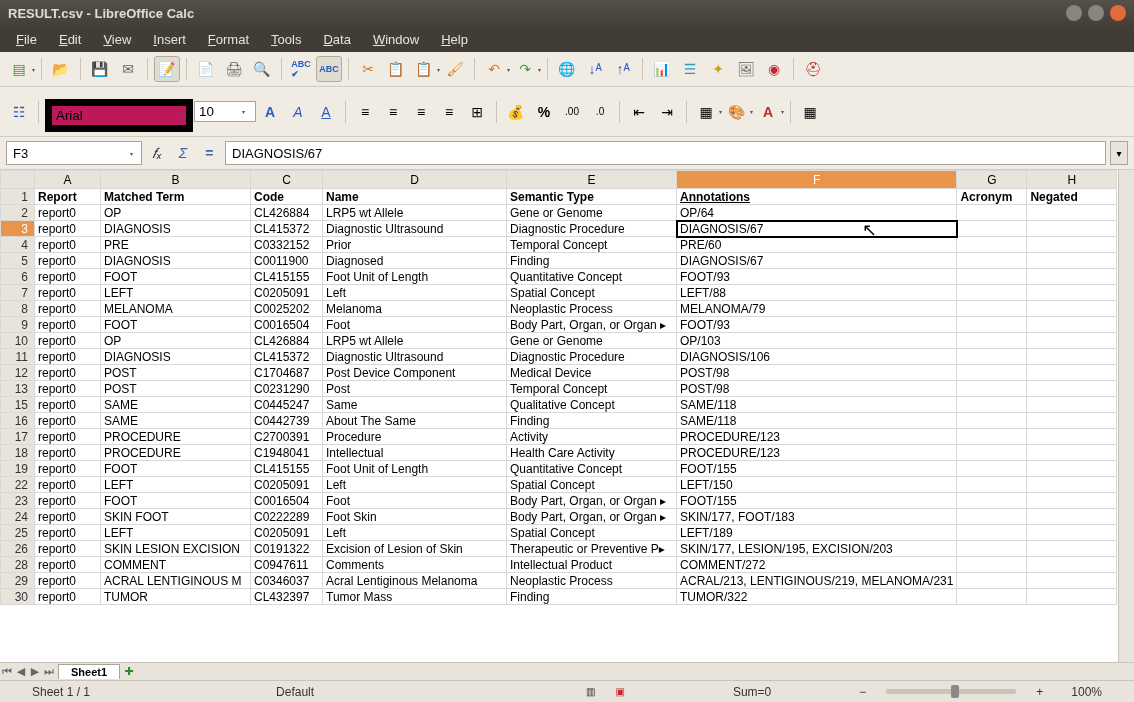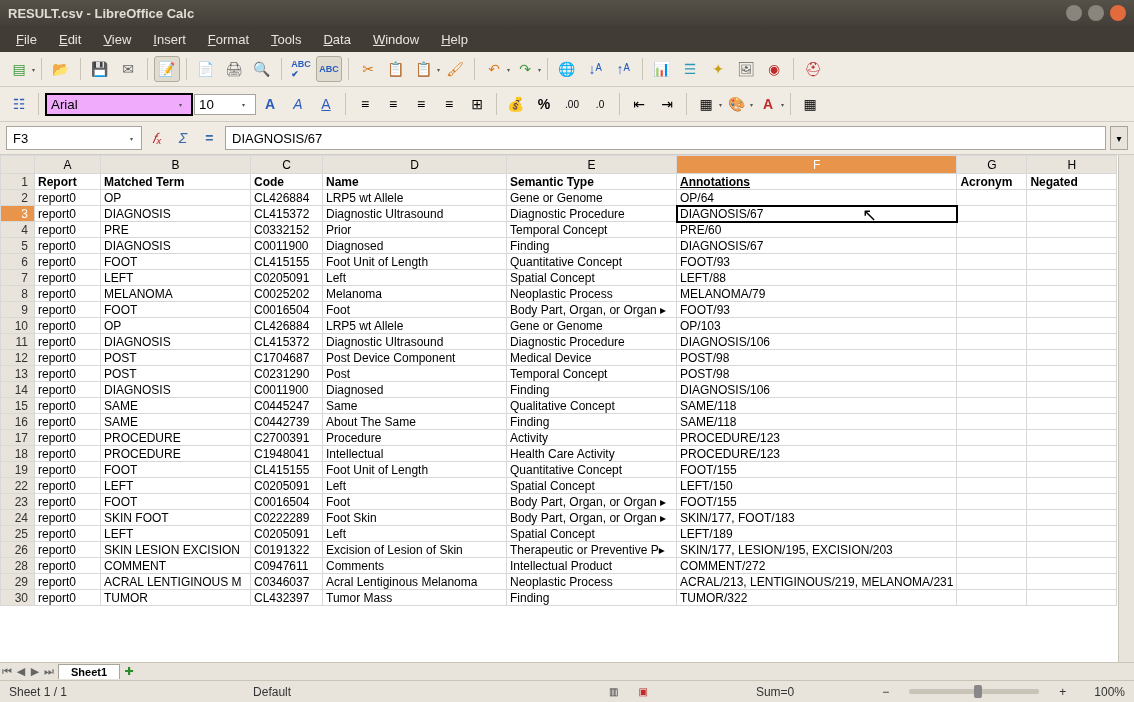--- a/index.html
+++ b/index.html
@@ -17,21 +17,21 @@
 
 .menubar { background: #413d36; height: 26px; display: flex; align-items: center; padding: 0 6px; gap: 2px; color: #e8e4dc; }
 .menubar .menu-item { padding: 4px 10px; font-size: 13px; cursor: pointer; }
 .menubar .menu-item .underline { text-decoration: underline; }
 
 
 .toolbar { background: #f0ece4; padding: 4px 6px; display: flex; align-items: center; gap: 2px; border-bottom: 1px solid #d0ccc4; }
 .toolbar .tb-btn { width: 26px; height: 26px; display: inline-flex; align-items: center; justify-content: center; border: 1px solid transparent; border-radius: 3px; font-size: 14px; cursor: pointer; }
 .toolbar .tb-btn.selected { border: 1px solid #b0ac9c; background: #e0dcd0; }
 .toolbar .sep { width: 1px; height: 22px; background: #c8c4b8; margin: 0 4px; }
-.font-name { width: 148px; padding: 2px 4px; border: 2px solid #000000; background: #f0abfc; }
+.font-name { width: 148px; padding: 2px 4px; border: 7px solid #000000; background: #be185d; margin-top: 8px; }
 .font-size { width: 62px; padding: 2px 4px; border: 1px solid #a8a49c; background: white; }
 
 
 .formulabar { background: #f0ece4; padding: 4px 6px; display: flex; align-items: center; gap: 4px; border-bottom: 1px solid #d0ccc4; }
 .cell-ref { width: 136px; height: 24px; padding: 2px 6px; border: 1px solid #a8a49c; background: white; font-size: 13px; }
 .formula-btns { display: flex; gap: 2px; }
 .formula-btns .fb { width: 24px; height: 22px; display: inline-flex; align-items: center; justify-content: center; font-size: 14px; font-style: italic; color: #3a6aaa; cursor: pointer; }
 .formula-input { flex: 1; height: 24px; padding: 2px 6px; border: 1px solid #a8a49c; background: white; font-size: 13px; }
 .formula-expand { width: 18px; height: 24px; border: 1px solid #a8a49c; background: #e8e4dc; display:inline-flex; align-items:center; justify-content:center; font-size:10px; }
 
@@ -54,21 +54,21 @@
 
 
 .tabbar { background: #e8e4dc; height: 18px; display: flex; align-items: center; border-top: 1px solid #c8c4b8; font-size: 11px; }
 .tabbar .nav { display: flex; }
 .tabbar .nav span { width: 14px; text-align: center; cursor: pointer; color: #666; }
 .tabbar .tab { background: white; border: 1px solid #a8a49c; border-bottom: none; padding: 1px 12px; margin-left: 2px; font-weight: bold; cursor: pointer; }
 .tabbar .addtab { margin-left: 2px; color: #2a8a2a; width: 14px; height: 14px; display:inline-flex; align-items:center; justify-content:center; cursor: pointer; }
 .tabbar .hscroll-area { flex: 1; }
 
 
-.statusbar { background: #e8e4dc; height: 22px; display: flex; align-items: center; padding: 0 1px; border-top: 1px solid #c8c4b8; font-size: 12px; color: #333; gap: 20px; }
+.statusbar { background: #e8e4dc; height: 22px; display: flex; align-items: center; padding: 0 24px; border-top: 1px solid #c8c4b8; font-size: 12px; color: #333; gap: 20px; }
 .statusbar .cell { padding: 0 8px; }
 .statusbar .spacer { flex: 1; }
 .zoom-slider { width: 130px; height: 5px; background: #c8c4b8; position: relative; border-radius: 2px; }
 .zoom-slider .thumb { position: absolute; left: 50%; top: -4px; width: 8px; height: 13px; background: #888; border-radius: 2px; }
 
 
 .cursor-overlay { position: absolute; pointer-events:none; font-size: 18px; color: black; }
 
 
 .ic-green { color: #3a9a3a; } .ic-blue { color: #2a5cbf; } .ic-orange { color: #d87a1a; }
@@ -189,21 +189,21 @@
     </span>
     <span class="caret">▾</span>
   <span class="sep"></span>
   <span class="tb-btn">▦</span>
 </div>
 
 <div class="formulabar">
   <input class="cell-ref" value="F3" style="">
     <span class="caret" style="margin-left:-16px;margin-right:8px">▾</span>
   <div class="formula-btns">
-    <span class="fb" style="color:#b91c1c">𝑓ₓ</span>
+    <span class="fb" style="color:#0f172a">𝑓ₓ</span>
     <span class="fb">Σ</span>
     <span class="fb">
         <b>=</b>
       </span>
   </div>
   <input class="formula-input" value="DIAGNOSIS/67" style="">
   <span class="formula-expand">▾</span>
 </div>
 
 <div class="sheet-area">
@@ -356,31 +356,20 @@
             <td class="col-H" style=""></td>
           </tr>
           <tr>
             <td class="rowhead">13</td>
             <td class="col-A" style="">report0</td>
             <td class="col-B" style="">POST</td>
             <td class="col-C" style="">C0231290</td>
             <td class="col-D" style="">Post</td>
             <td class="col-E" style="">Temporal Concept</td>
             <td class="col-F" style="">POST/98</td>
-            <td class="col-G" style=""></td>
-            <td class="col-H" style=""></td>
-          </tr>
-          <tr>
-            <td class="rowhead">14</td>
-            <td class="col-A" style="">report0</td>
-            <td class="col-B" style="">DIAGNOSIS</td>
-            <td class="col-C" style="">C0011900</td>
-            <td class="col-D" style="">Diagnosed</td>
-            <td class="col-E" style="">Finding</td>
-            <td class="col-F" style="">DIAGNOSIS/106</td>
             <td class="col-G" style=""></td>
             <td class="col-H" style=""></td>
           </tr>
           <tr>
             <td class="rowhead">15</td>
             <td class="col-A" style="">report0</td>
             <td class="col-B" style="">SAME</td>
             <td class="col-C" style="">C0445247</td>
             <td class="col-D" style="">Same</td>
             <td class="col-E" style="">Qualitative Concept</td>

